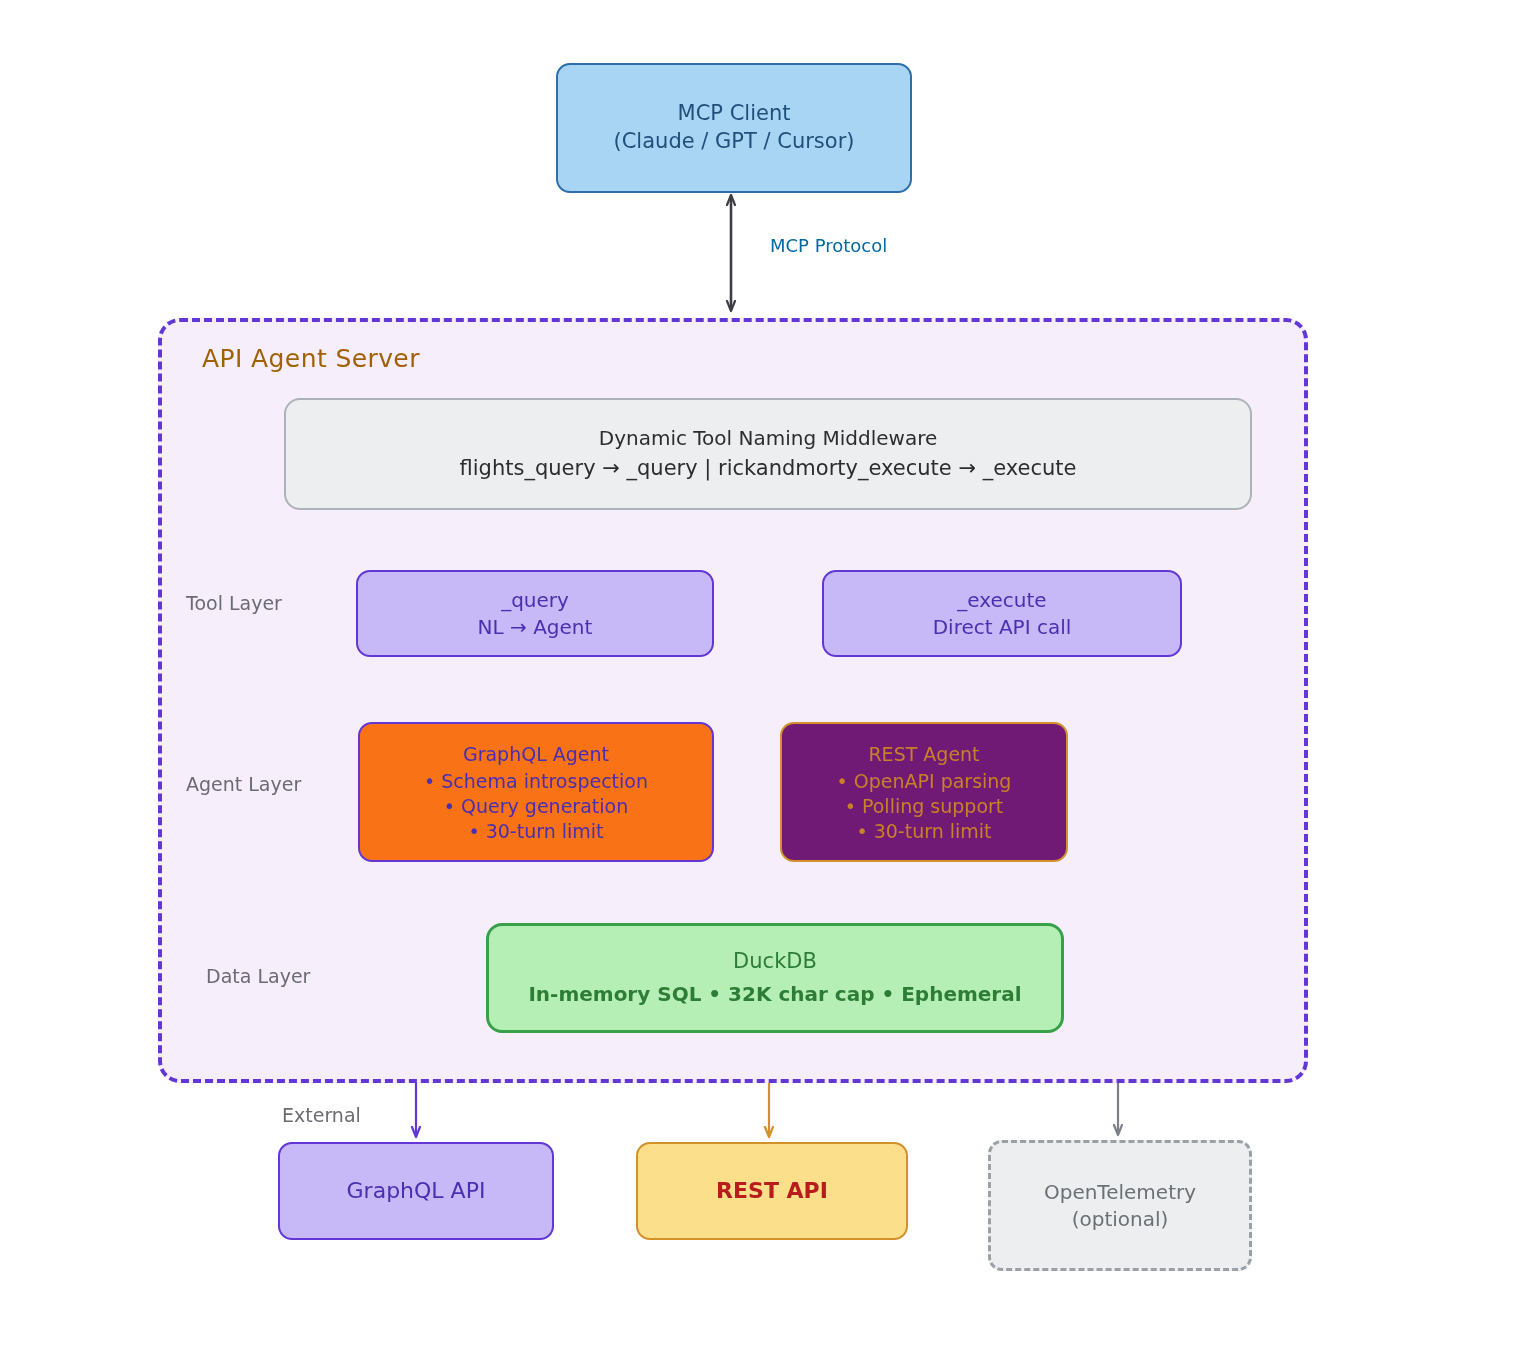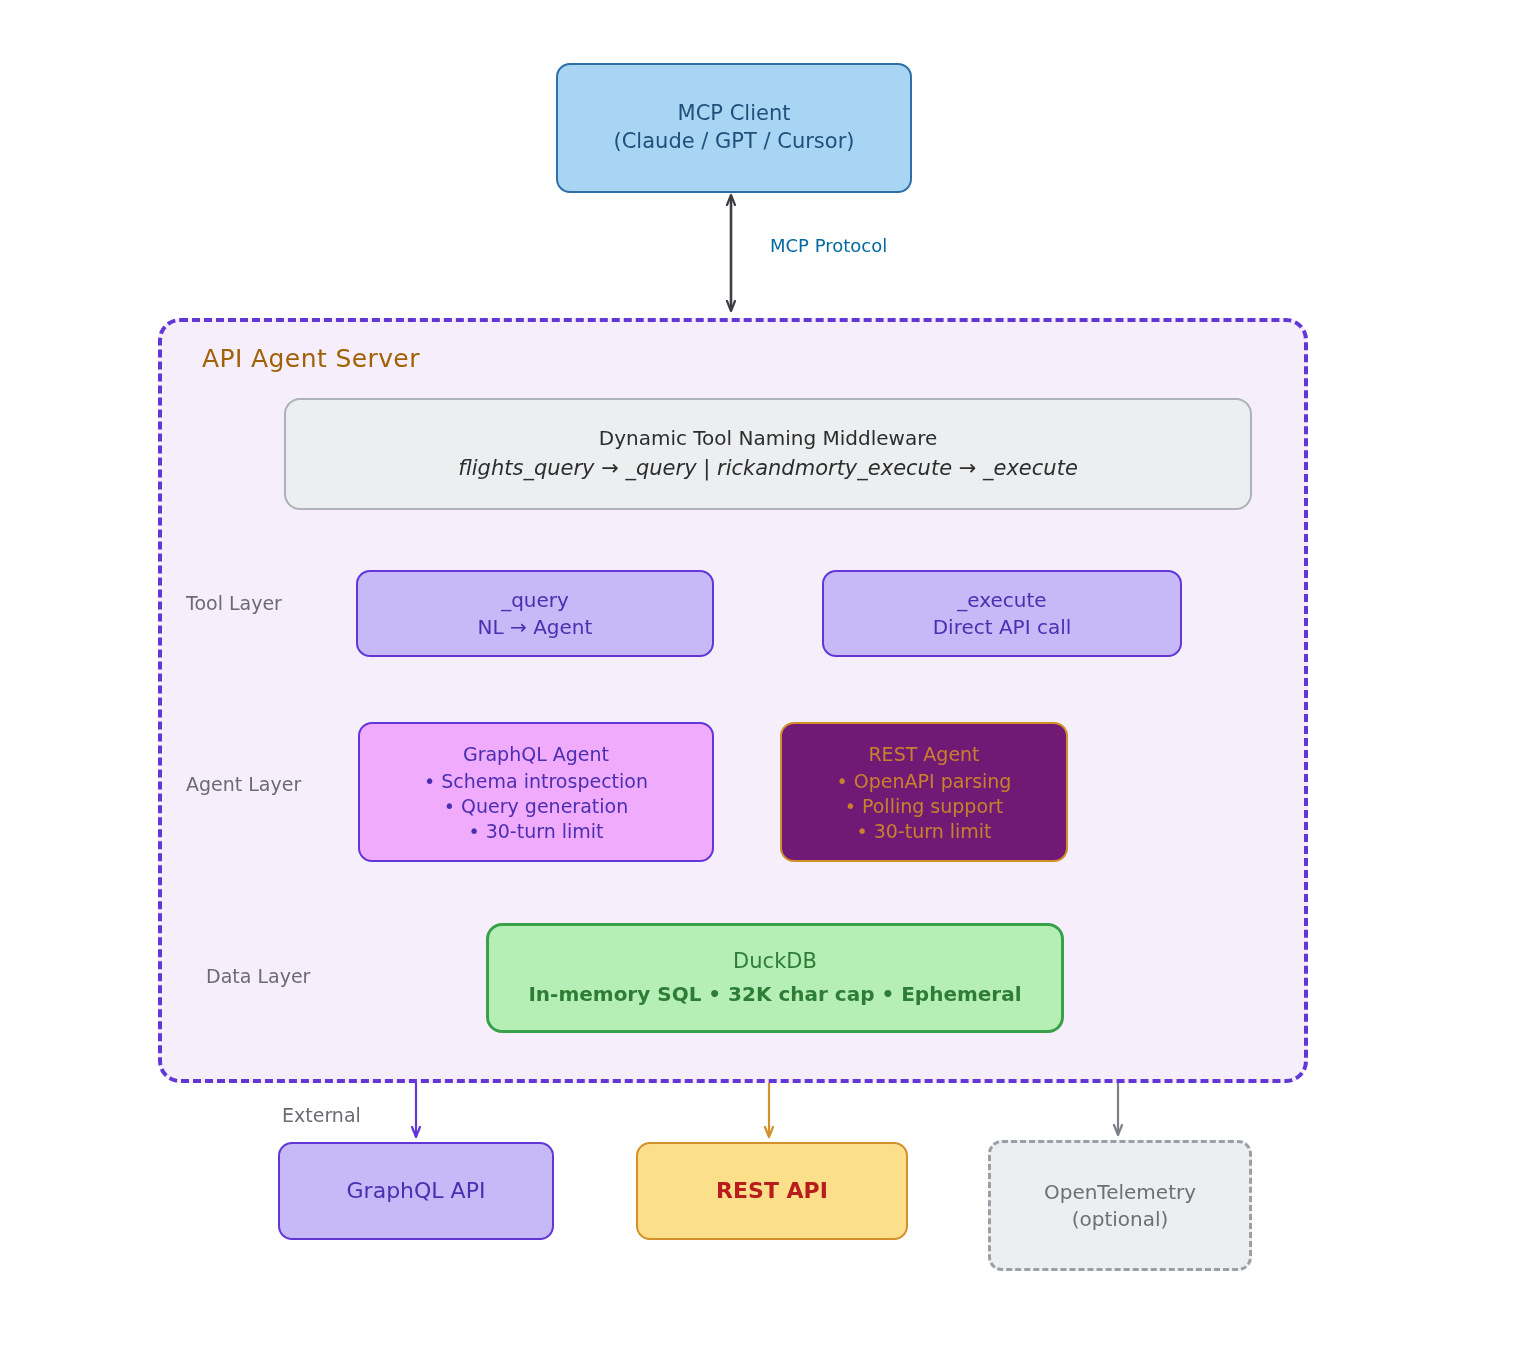--- a/index.html
+++ b/index.html
@@ -62,21 +62,21 @@
 
   
   #middleware {
     left: 284px; top: 398px; width: 968px; height: 112px;
     background: #eceef0;
     border: 2px solid #adb2b8;
     color: #2d2d2d;
     font-size: 20px;
     border-radius: 16px;
   }
-  #middleware .line2 { margin-top: 4px; font-size: 21px; font-style: italic; }
+  #middleware .line2 { margin-top: 4px; font-size: 21px; }
 
   
   .layer-label {
     position: absolute;
     color: #6b6b73;
     font-size: 19px;
   }
   #label-tool  { left: 186px; top: 592px; }
   #label-agent { left: 186px; top: 773px; }
   #label-data  { left: 206px; top: 965px; }
@@ -94,21 +94,21 @@
   #tool-execute { left: 822px; top: 570px; width: 360px; }
 
   
   .agent-box {
     font-size: 19px;
     height: 140px;
     padding-top: 2px;
   }
   #agent-graphql {
     left: 358px; top: 722px; width: 356px;
-    background: #f0abfc;
+    background: #f97316;
     border: 2.5px solid #6237d6;
     color: #4a2fb0;
   }
   #agent-rest {
     left: 780px; top: 722px; width: 288px;
     background: #701a75;
     border: 2.5px solid #d4902a;
     color: #c9802a;
   }
   .agent-box .title { margin-bottom: 2px; }

